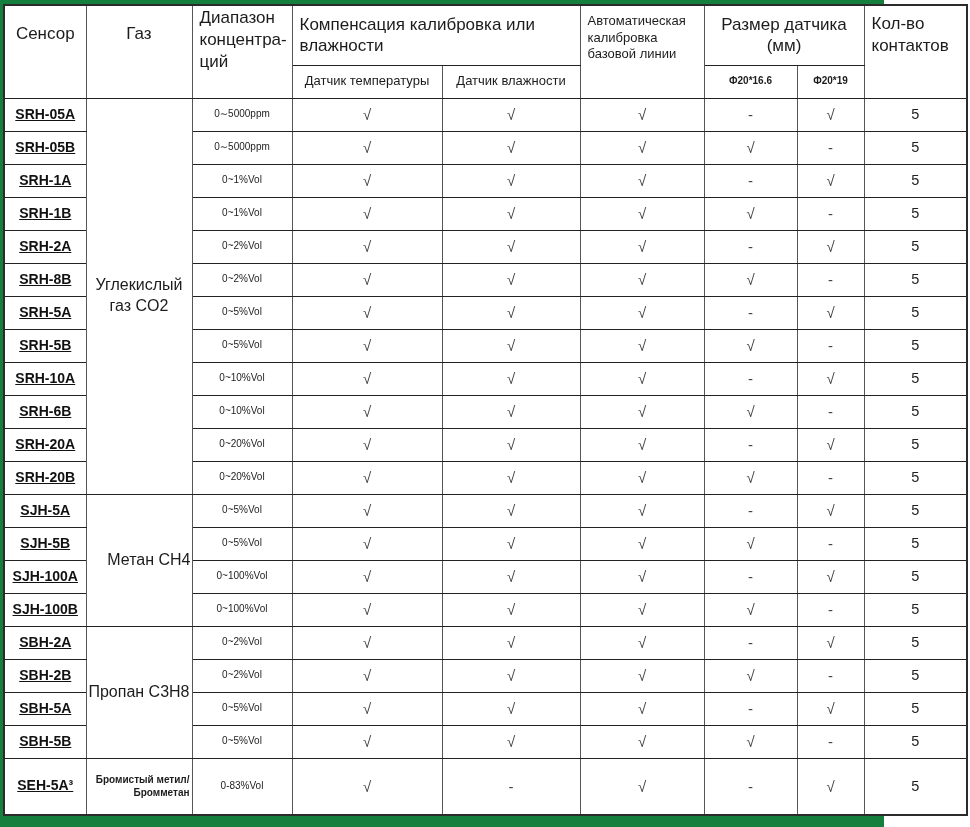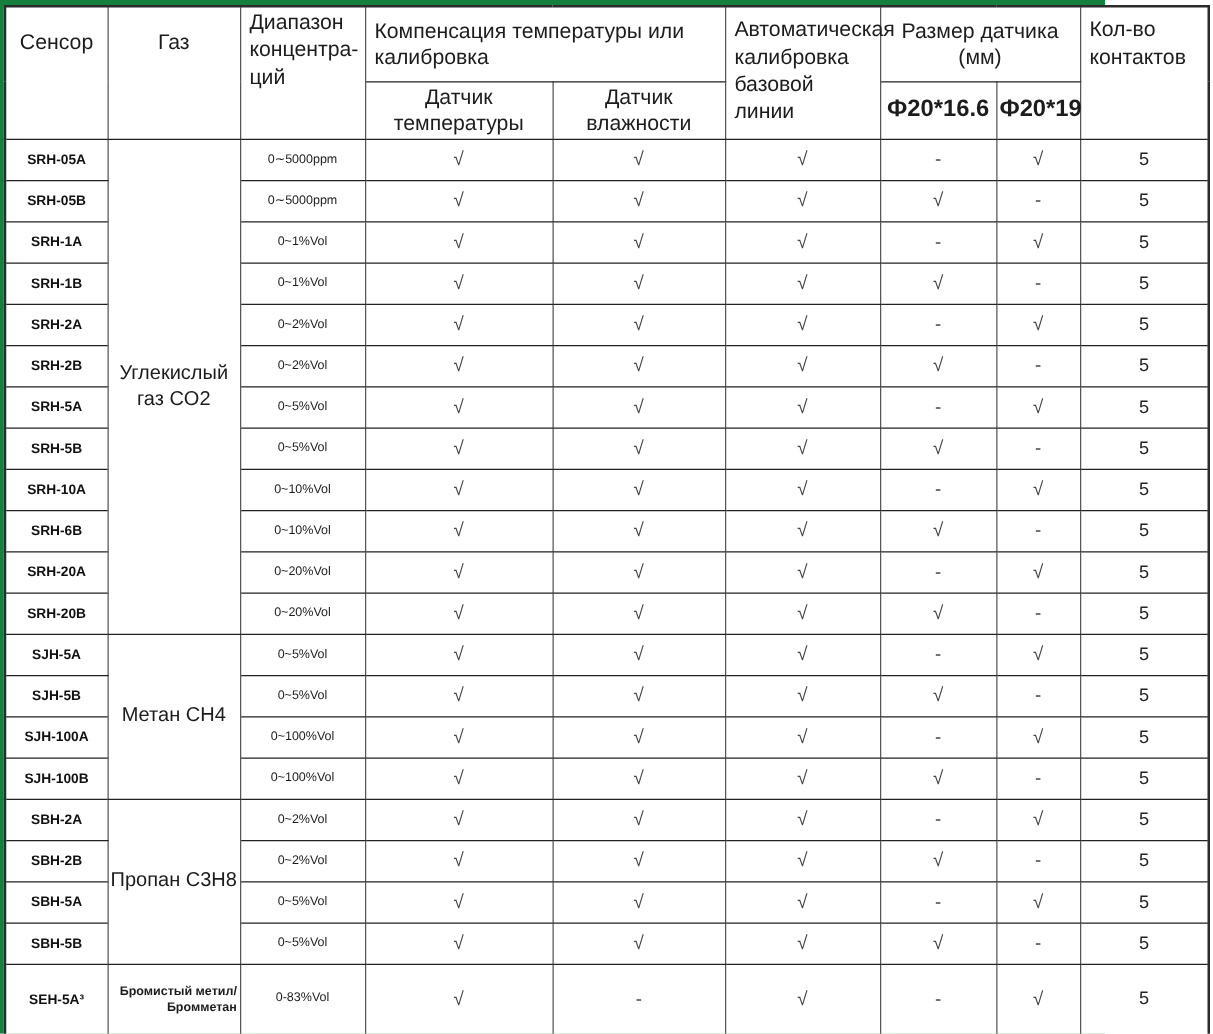--- a/index.html
+++ b/index.html
@@ -36,35 +36,35 @@
     font-weight: normal;
     line-height: 1.28;
   }
   
   tr.hrow1 { height: 60px; }
   tr.hrow2 { height: 33px; }
   tbody tr { height: 33px; }
   tbody tr.tall { height: 57px; }
 
   .h-big   { font-size: 17px; }
-  .h-small { font-size: 17px; }
-  .h-bold  { font-weight: bold; font-size: 19px; }
+  .h-small { font-size: 13px; }
+  .h-bold  { font-weight: bold; font-size: 10px; }
   .al-left { text-align: left; padding-left: 7px; padding-right: 4px; }
   .v-top   { vertical-align: top; }
   .pt-lg   { padding-top: 17px; }
   .pt-md   { }
   .pt-sm   { padding-top: 7px; }
 
-  .sensor { font-weight: bold; font-size: 11px; color: #111; }
+  .sensor { font-weight: bold; font-size: 14px; color: #111; text-decoration: underline; }
   .range  { font-size: 10px; color: #1d1d1d; }
   .mark   { font-size: 15px; color: #454545; }
   .contacts-val { font-size: 14.5px; color: #222; }
 
   .gas { font-size: 16px; line-height: 1.3; padding: 0 1px; }
-  .gas.nowrap { white-space: nowrap; }
+  .gas.nowrap { white-space: nowrap; text-align: right; }
   .gas.small-left {
     font-size: 10px;
     text-align: right;
     padding: 2px 2px 2px 6px;
     line-height: 1.3;
     font-weight: bold;
   }
 </style>
 </head>
 <body>
@@ -80,21 +80,21 @@
       <col style="width:124px">
       <col style="width:93px">
       <col style="width:67px">
       <col style="width:103px">
     </colgroup>
     <thead>
       <tr class="hrow1">
         <th rowspan="2" class="h-big v-top pt-lg">Сенсор</th>
         <th rowspan="2" class="h-big v-top pt-lg">Газ</th>
         <th rowspan="2" class="h-big al-left v-top pt-md">Диапазон концентра-ций</th>
-        <th colspan="2" class="h-big al-left">Компенсация температуры или калибровка</th>
+        <th colspan="2" class="h-big al-left">Компенсация калибровка или влажности</th>
         <th rowspan="2" class="h-small al-left v-top pt-sm">Автоматическая калибровка базовой линии</th>
         <th colspan="2" class="h-big">Размер датчика (мм)</th>
         <th rowspan="2" class="h-big al-left v-top pt-sm">Кол-во контактов</th>
       </tr>
       <tr class="hrow2">
         <th class="h-small">Датчик температуры</th>
         <th class="h-small">Датчик влажности</th>
         <th class="h-bold">Ф20*16.6</th>
         <th class="h-bold">Ф20*19</th>
       </tr>
@@ -145,21 +145,21 @@
           <td class="sensor">SRH-2A</td>
           <td class="range">0~2%Vol</td>
           <td class="mark">√</td>
           <td class="mark">√</td>
           <td class="mark">√</td>
           <td class="mark">-</td>
           <td class="mark">√</td>
           <td class="contacts-val">5</td>
         </tr>
         <tr>
-          <td class="sensor">SRH-2B</td>
+          <td class="sensor">SRH-8B</td>
           <td class="range">0~2%Vol</td>
           <td class="mark">√</td>
           <td class="mark">√</td>
           <td class="mark">√</td>
           <td class="mark">√</td>
           <td class="mark">-</td>
           <td class="contacts-val">5</td>
         </tr>
         <tr>
           <td class="sensor">SRH-5A</td>

